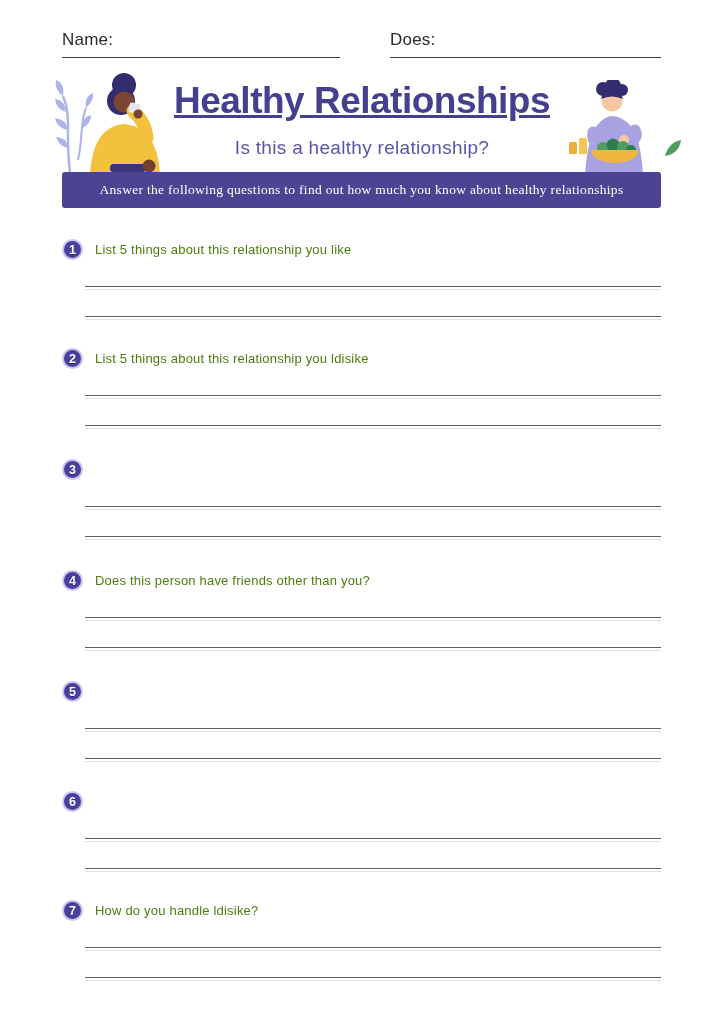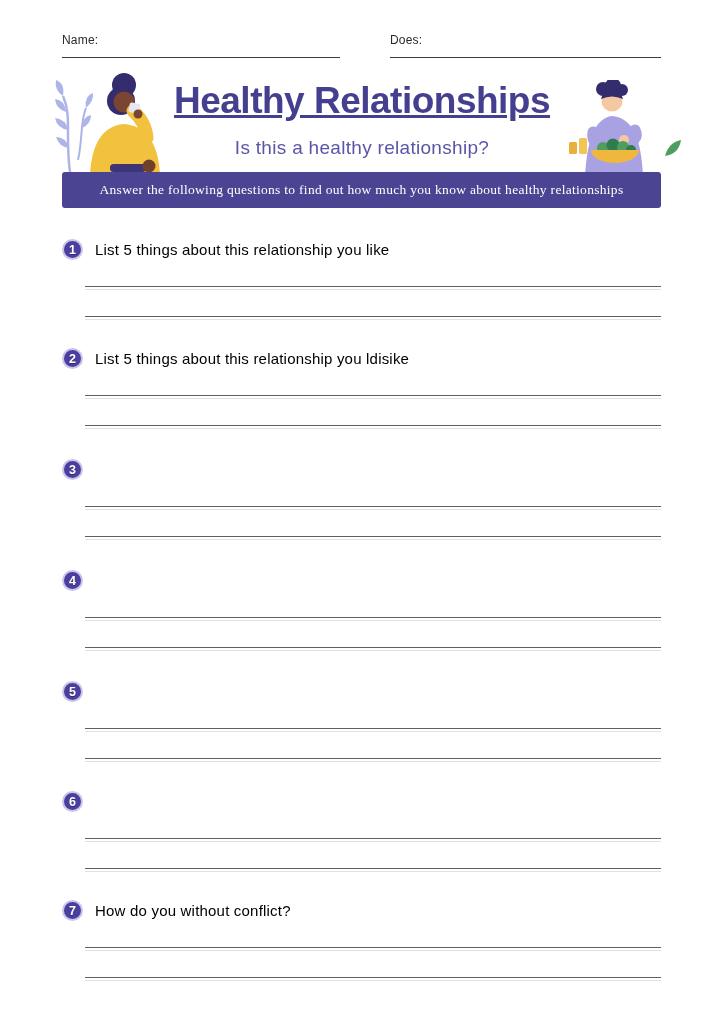--- a/index.html
+++ b/index.html
@@ -7,21 +7,21 @@
   body { font-family:"Liberation Sans", sans-serif; }
   .page {
     position:relative; width:724px; height:1024px; background:#ffffff;
     overflow:hidden; margin:0 auto;
   }
 
   
   .meta-field { position:absolute; top:30px; height:28px; }
   .meta-field.name { left:62px; width:278px; }
   .meta-field.date { left:390px; width:271px; }
-  .meta-label { font-size:12px; color:#2a2a2a; letter-spacing:.2px; }
+  .meta-label { font-size:17px; color:#2a2a2a; letter-spacing:.2px; }
   .meta-line { position:absolute; left:0; right:0; bottom:0; border-bottom:1.5px solid #3c3c3c; }
 
   
   .title {
     position:absolute; top:80px; left:0; right:0; text-align:center;
     font-size:37px; font-weight:800; color:#453F8F; letter-spacing:-0.5px;text-decoration:underline;
   }
   .subtitle {
     position:absolute; top:137px; left:0; right:0; text-align:center;
     font-size:19px; font-weight:500; color:#5B55A8; letter-spacing:.3px;
@@ -39,21 +39,21 @@
   
   .question { position:absolute; left:62px; right:63px; height:84px; }
   .q-head { display:flex; align-items:center; gap:12px; }
   .q-badge {
     flex:0 0 auto; width:21px; height:21px; border-radius:50%;
     background:#4A3F9E; border:2px solid #C9C4EC;
     color:#ffffff; font-size:12.5px; font-weight:bold;
     display:flex; align-items:center; justify-content:center;
     text-shadow:0 1px 0 rgba(0,0,0,.35);
   }
-  .q-text { font-size:15px; color:#000000; letter-spacing:.2px; }
+  .q-text { font-size:13px; color:#4d7c0f; letter-spacing:.2px; }
   .answer-line {
     position:absolute; left:23px; right:0; height:3px;
     border-top:1.6px solid #606060; box-shadow:0 1px 0 rgba(0,0,0,.12);
   }
   .answer-line.l1 { top:47px; }
   .answer-line.l2 { top:77px; }
   .q1 { top:239px; } .q2 { top:348px; } .q3 { top:459px; }
   .q4 { top:570px; } .q5 { top:681px; } .q6 { top:791px; } .q7 { top:900px; }
 </style>
 </head>
@@ -147,20 +147,21 @@
     <div class="q-head">
       <span class="q-badge">3</span>
     </div>
     <span class="answer-line l1"></span>
     <span class="answer-line l2"></span>
   </div>
 
   <div class="question q4">
     <div class="q-head">
       <span class="q-badge">4</span>
+      <span class="q-text">Does this person have friends other than you?</span>
     </div>
     <span class="answer-line l1"></span>
     <span class="answer-line l2"></span>
   </div>
 
   <div class="question q5">
     <div class="q-head">
       <span class="q-badge">5</span>
     </div>
     <span class="answer-line l1"></span>
@@ -171,19 +172,19 @@
     <div class="q-head">
       <span class="q-badge">6</span>
     </div>
     <span class="answer-line l1"></span>
     <span class="answer-line l2"></span>
   </div>
 
   <div class="question q7">
     <div class="q-head">
       <span class="q-badge">7</span>
-      <span class="q-text">How do you without conflict?</span>
+      <span class="q-text">How do you handle ldisike?</span>
     </div>
     <span class="answer-line l1"></span>
     <span class="answer-line l2"></span>
   </div>
 
 </div>
 
 </body></html>

